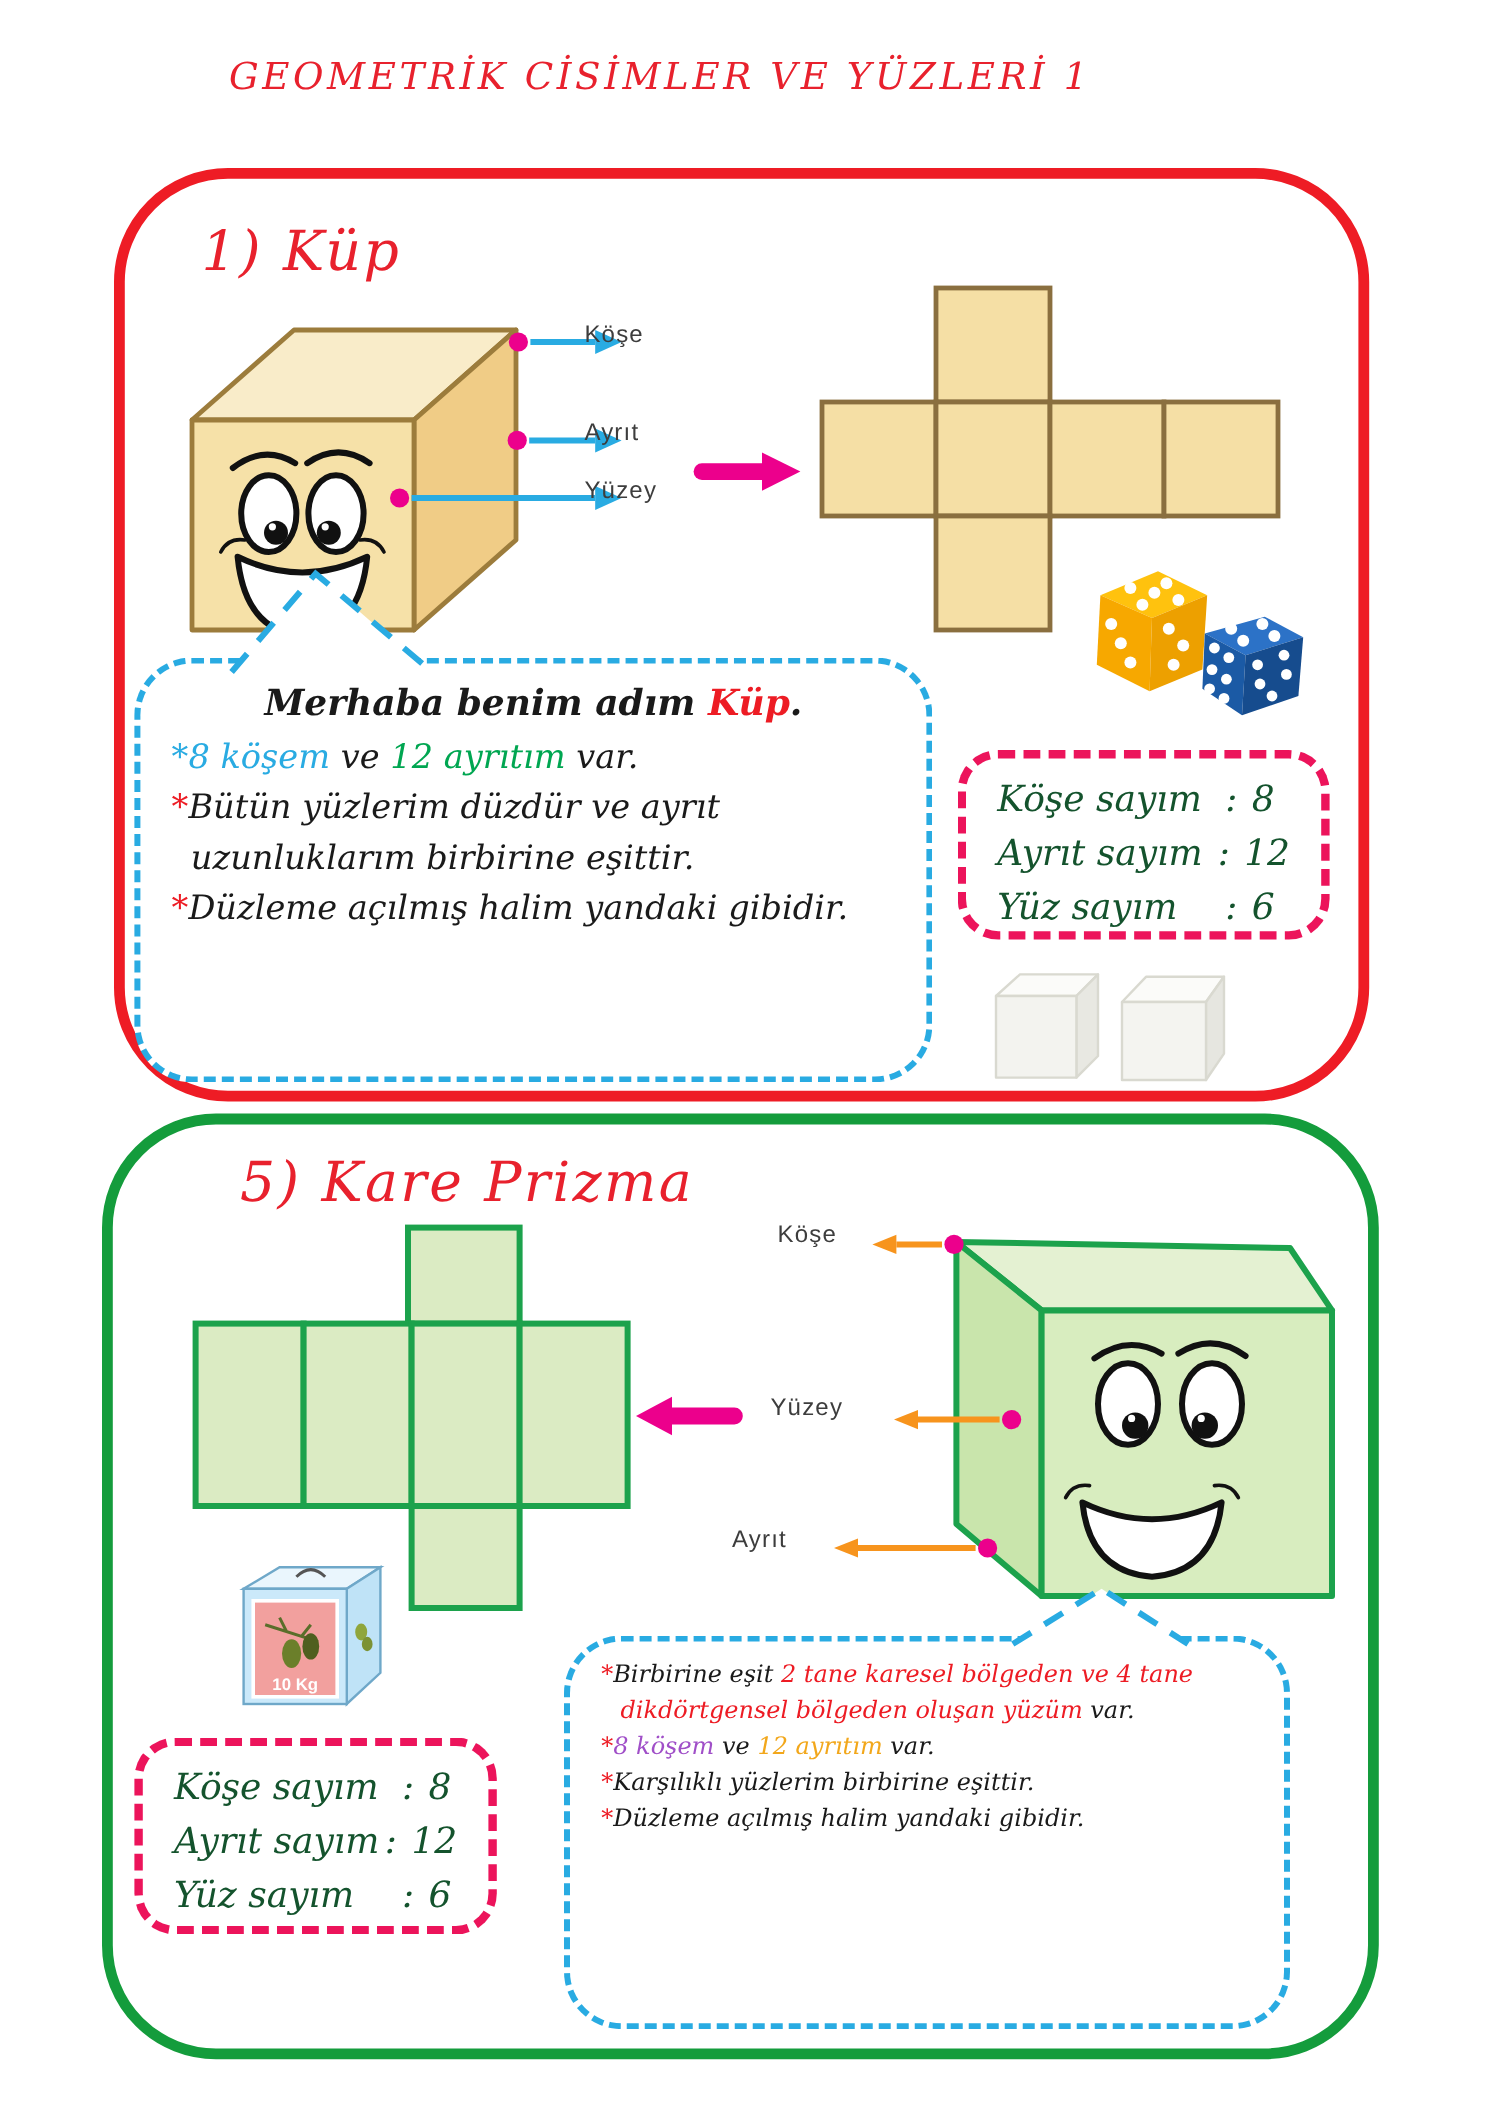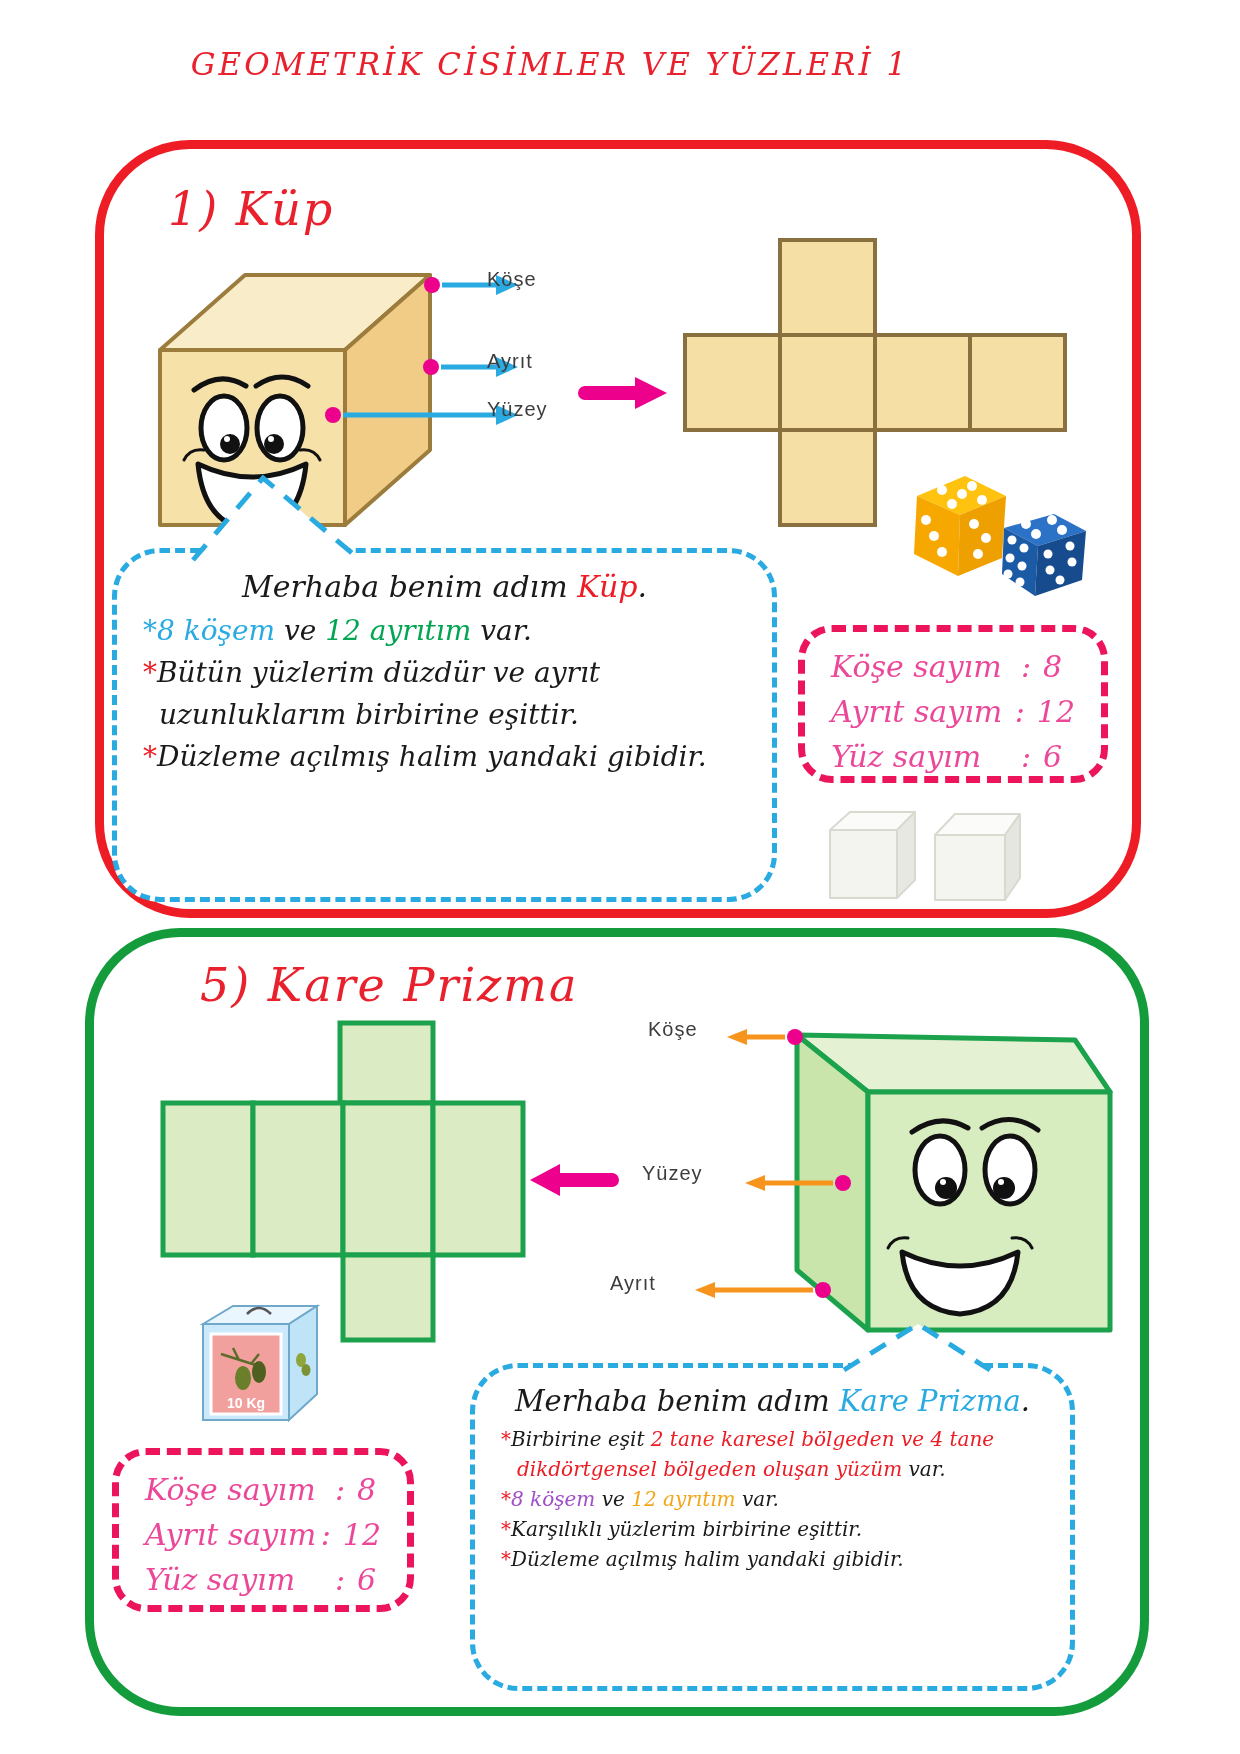--- a/index.html
+++ b/index.html
@@ -10,27 +10,27 @@
        font-size:20px;letter-spacing:1px;}
   #page-title{position:absolute;top:46px;left:0;width:1100px;text-align:center;
        color:#e8212d;font-size:31px;font-style:italic;letter-spacing:3px;}
   .frame{position:absolute;border-radius:95px;background:#fff;}
   #frame1{left:95px;top:140px;width:1028px;height:760px;border:9px solid #ee1c25;}
   #frame2{left:85px;top:928px;width:1046px;height:770px;border:9px solid #149c3c;}
   .heading{position:absolute;color:#e8212d;font-size:46px;font-style:italic;
        font-family:"DejaVu Serif",serif;letter-spacing:2px;}
   .bubble{position:absolute;border:5px dashed #29abe2;border-radius:48px;background:#fff;}
   .bub-inner{padding:12px 26px 8px;}
-  .intro{text-align:center;font-size:30px;color:#1a1a1a;margin:4px 0 6px;}
+  .intro{text-align:center;font-size:30px;color:#1a1a1a;margin:4px 0 6px;font-weight:bold;}
   .bullet{font-size:28px;color:#1a1a1a;line-height:1.5;padding-left:16px;text-indent:-16px;}
   #bubble2 .bullet{font-size:20px;}
   #bubble2 .intro{font-size:29px;}
   .stats{position:absolute;border:7px dashed #ec145b;border-radius:34px;background:#fff;
        padding:12px 26px;box-sizing:border-box;}
-  .stats .row{display:flex;font-size:30px;font-style:italic;line-height:1.5;color:#ec4899;}
+  .stats .row{display:flex;font-size:30px;font-style:italic;line-height:1.5;color:#14532d;}
   .stats .row .l{width:190px;}
   .stats .row .v{margin-left:12px;}
   .c-red{color:#ed1c24}.c-pink{color:#ec008c}.c-blue{color:#29abe2}
   .c-green{color:#00a651}.c-purple{color:#a04fc8}.c-orange{color:#f2a71b}
   svg{position:absolute;overflow:visible;}
 </style>
 </head>
 <body>
 
 <div id="page-title">GEOMETRİK CİSİMLER VE YÜZLERİ 1</div>
@@ -265,21 +265,20 @@
     </div>
   <div class="row hand">
     <span class="l">Yüz sayım</span>
       <span>:</span>
       <span class="v">6</span>
     </div>
 </div>
 
 <div id="bubble2" class="bubble" style="left:470px;top:1363px;width:595px;height:318px;">
   <div class="bub-inner hand">
-    <div class="intro"><span>Merhaba benim adım </span><span class="c-blue">Kare Prizma</span><span>.</span></div>
     <div class="bullet"><span class="c-red">*</span><span>Birbirine eşit </span><span class="c-red">2 tane karesel bölgeden ve 4 tane dikdörtgensel bölgeden oluşan yüzüm</span><span> var.</span></div>
     <div class="bullet"><span class="c-red">*</span><span class="c-purple">8 köşem</span><span> ve </span><span class="c-orange">12 ayrıtım</span><span> var.</span></div>
     <div class="bullet"><span class="c-red">*</span><span>Karşılıklı yüzlerim birbirine eşittir.</span></div>
     <div class="bullet"><span class="c-red">*</span><span>Düzleme açılmış halim yandaki gibidir.</span></div>
   </div>
 </div>
 <svg style="left:838px;top:1316px;" width="160" height="58" viewBox="0 0 160 58">
   <polygon points="6,56 80,8 152,56" fill="#fff"></polygon>
   <path d="M6,54 L80,8 L152,54" fill="none" stroke="#29abe2" stroke-width="5" stroke-dasharray="18 13"></path>
 </svg>

